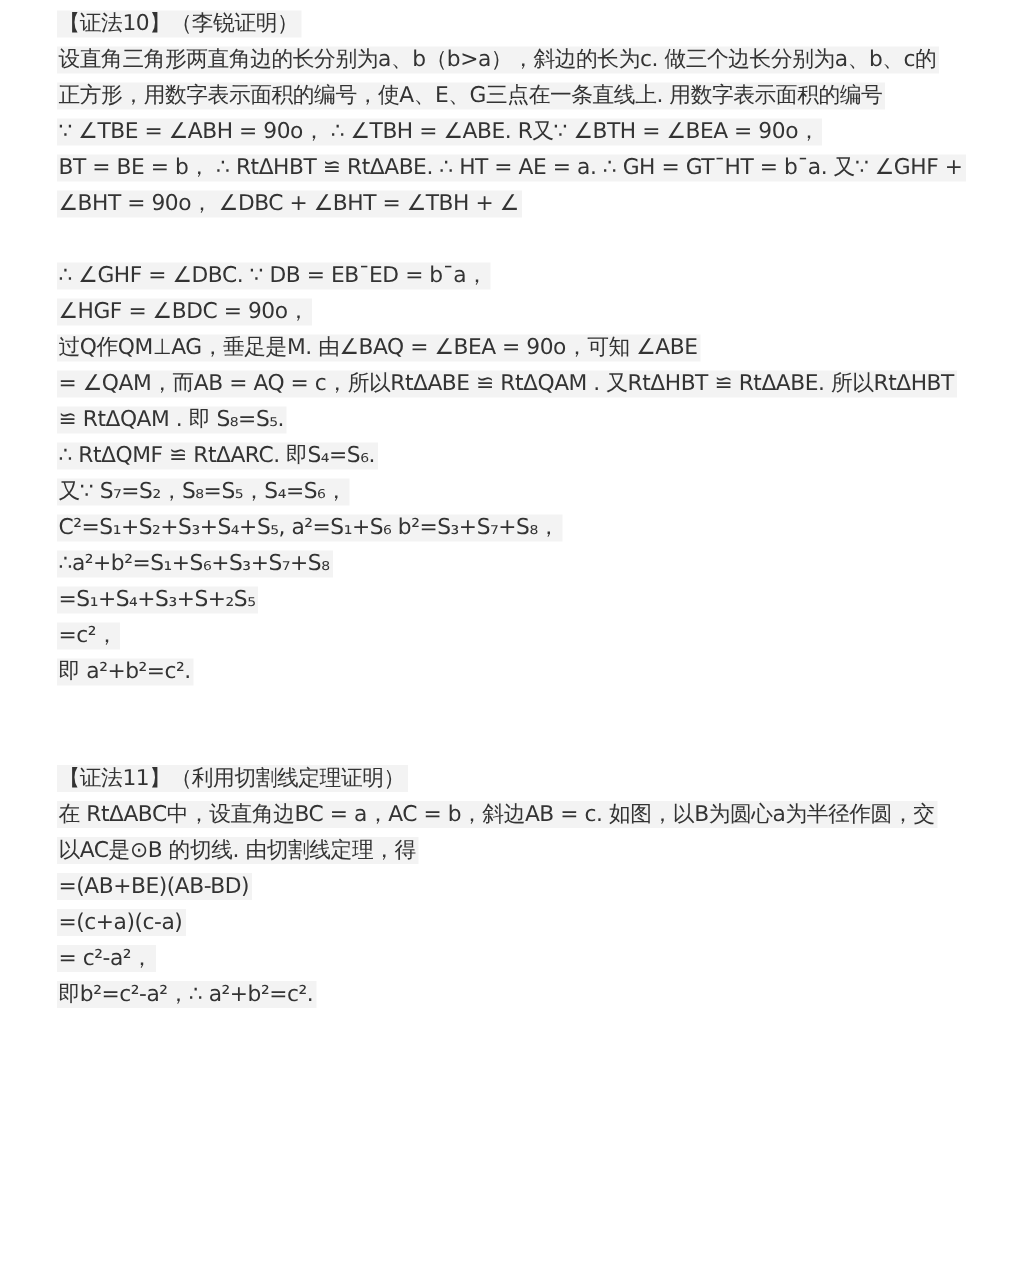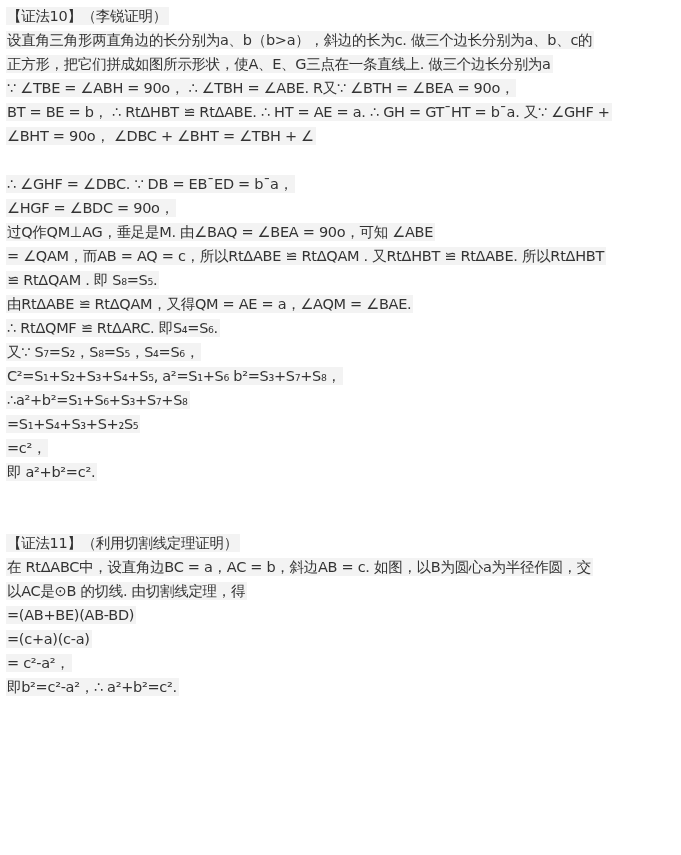--- a/index.html
+++ b/index.html
@@ -1,52 +1,51 @@
 <!DOCTYPE html>
 <html><head>
 <meta charset="utf-8">
 <style>
   html, body { margin: 0; padding: 0; background: #ffffff; }
   body {
     width: 681px; height: 855px; overflow: hidden;
     font-family: "DejaVu Sans", "Liberation Sans", sans-serif;
     color: #333333;
   }
-  .doc { padding: 5px 0 0 6px; }
+  .doc { padding: 5px 0 0 6px; margin-left: 32px; }
   .line {
     height: 24px; line-height: 22px; font-size: 14.5px;
     white-space: nowrap; letter-spacing: -0.3px;
   }
   .line span.hl {
     background: #f3f3f3; padding: 1px 2px 1px 1px;
   }
   .blank { height: 24px; }
   .blank2 { height: 47px; }
   .title .hl { color: #333333; }
 </style>
 </head>
 <body>
 
 <div class="doc">
 
   <div class="line title"><span class="hl">【证法10】（李锐证明）</span></div>
   <div class="line"><span class="hl">设直角三角形两直角边的长分别为a、b（b&gt;a），斜边的长为c. 做三个边长分别为a、b、c的</span></div>
-  <div class="line"><span class="hl">正方形，把它们拼成如图所示形状，使A、E、G三点在一条直线上. 做三个边长分别为a</span></div>
+  <div class="line"><span class="hl">正方形，用数字表示面积的编号，使A、E、G三点在一条直线上. 用数字表示面积的编号</span></div>
   <div class="line"><span class="hl">∵ ∠TBE = ∠ABH = 90o， ∴ ∠TBH = ∠ABE. R又∵ ∠BTH = ∠BEA = 90o，</span></div>
   <div class="line"><span class="hl">BT = BE = b， ∴ RtΔHBT ≌ RtΔABE. ∴ HT = AE = a. ∴ GH = GT¯HT = b¯a. 又∵ ∠GHF +</span></div>
   <div class="line"><span class="hl">∠BHT = 90o， ∠DBC + ∠BHT = ∠TBH + ∠</span></div>
 
   <div class="blank"></div>
 
   <div class="line"><span class="hl">∴ ∠GHF = ∠DBC. ∵ DB = EB¯ED = b¯a，</span></div>
   <div class="line"><span class="hl">∠HGF = ∠BDC = 90o，</span></div>
   <div class="line"><span class="hl">过Q作QM⊥AG，垂足是M. 由∠BAQ = ∠BEA = 90o，可知 ∠ABE</span></div>
   <div class="line"><span class="hl">= ∠QAM，而AB = AQ = c，所以RtΔABE ≌ RtΔQAM . 又RtΔHBT ≌ RtΔABE. 所以RtΔHBT</span></div>
   <div class="line"><span class="hl">≌ RtΔQAM . 即 S₈=S₅.</span></div>
-  <div class="line"><span class="hl">由RtΔABE ≌ RtΔQAM，又得QM = AE = a，∠AQM = ∠BAE.</span></div>
   <div class="line"><span class="hl">∴ RtΔQMF ≌ RtΔARC. 即S₄=S₆.</span></div>
   <div class="line"><span class="hl">又∵ S₇=S₂，S₈=S₅，S₄=S₆，</span></div>
   <div class="line"><span class="hl">C²=S₁+S₂+S₃+S₄+S₅, a²=S₁+S₆ b²=S₃+S₇+S₈，</span></div>
   <div class="line"><span class="hl">∴a²+b²=S₁+S₆+S₃+S₇+S₈</span></div>
   <div class="line"><span class="hl">=S₁+S₄+S₃+S+₂S₅</span></div>
   <div class="line"><span class="hl">=c²，</span></div>
   <div class="line"><span class="hl">即 a²+b²=c².</span></div>
 
   <div class="blank2"></div>
 

